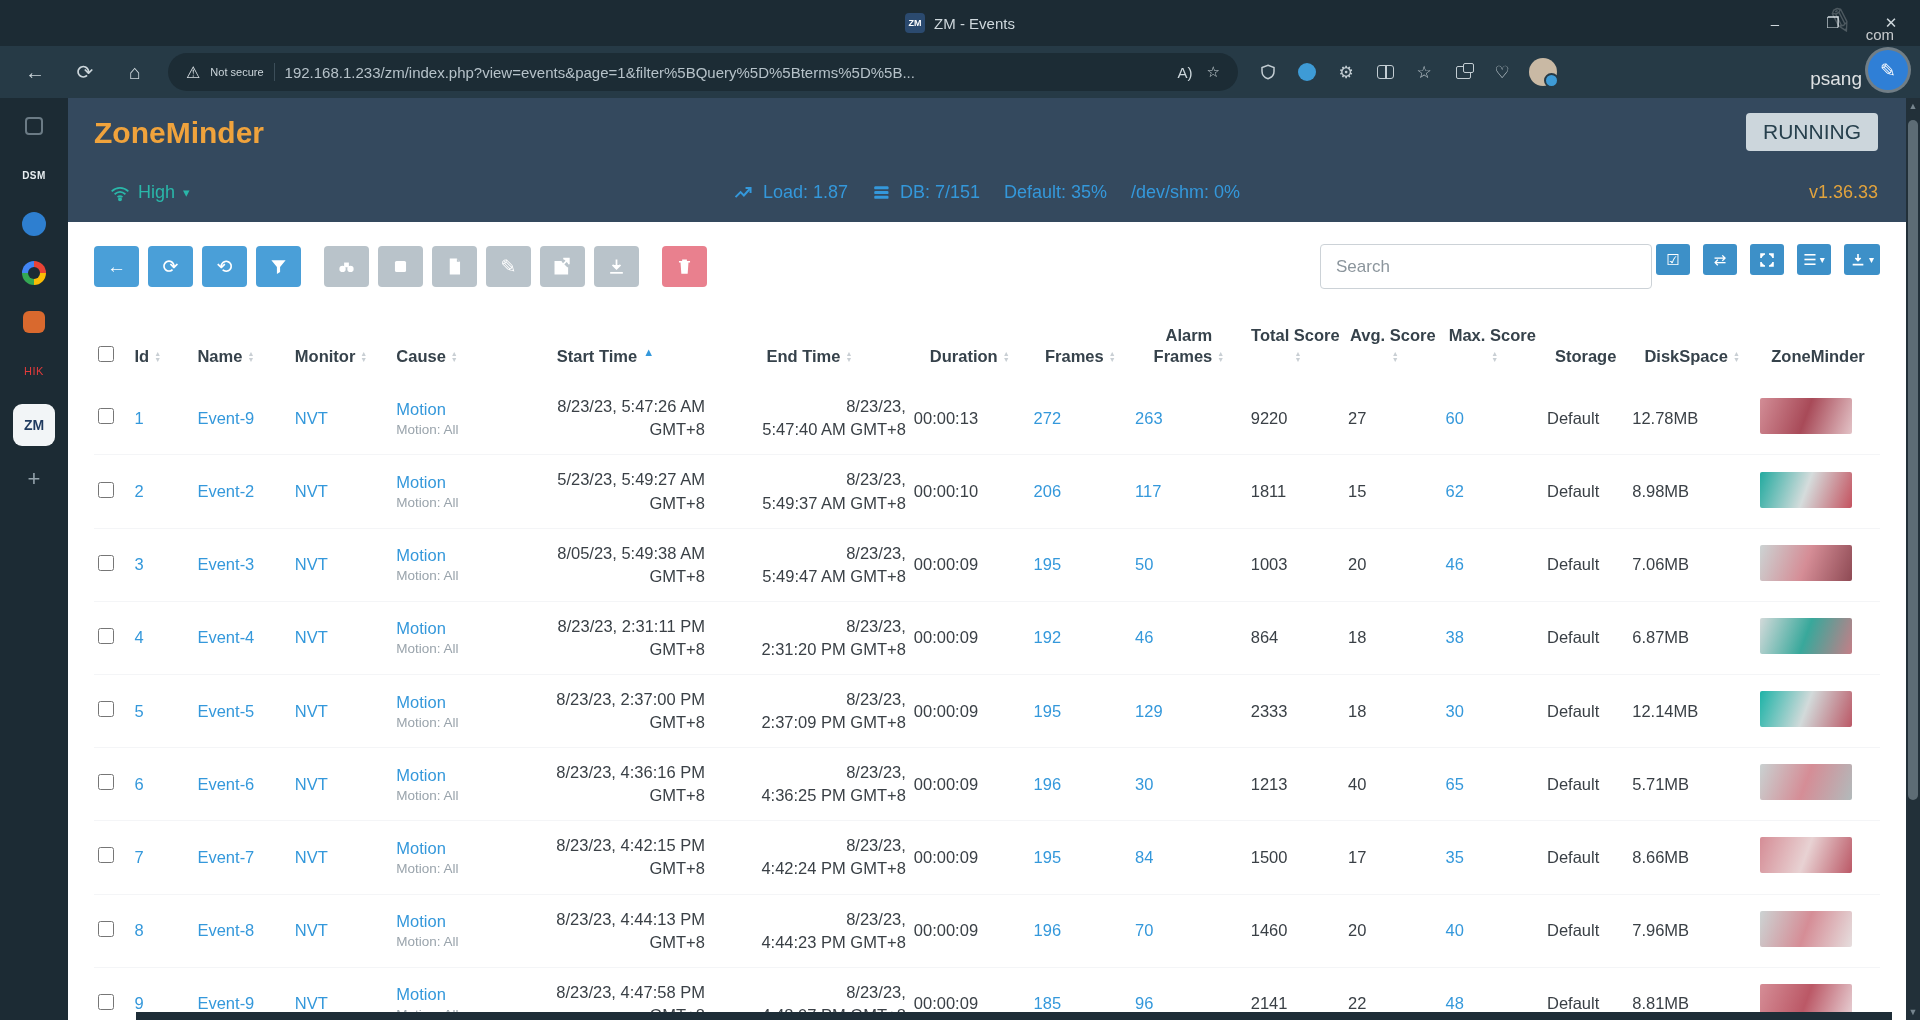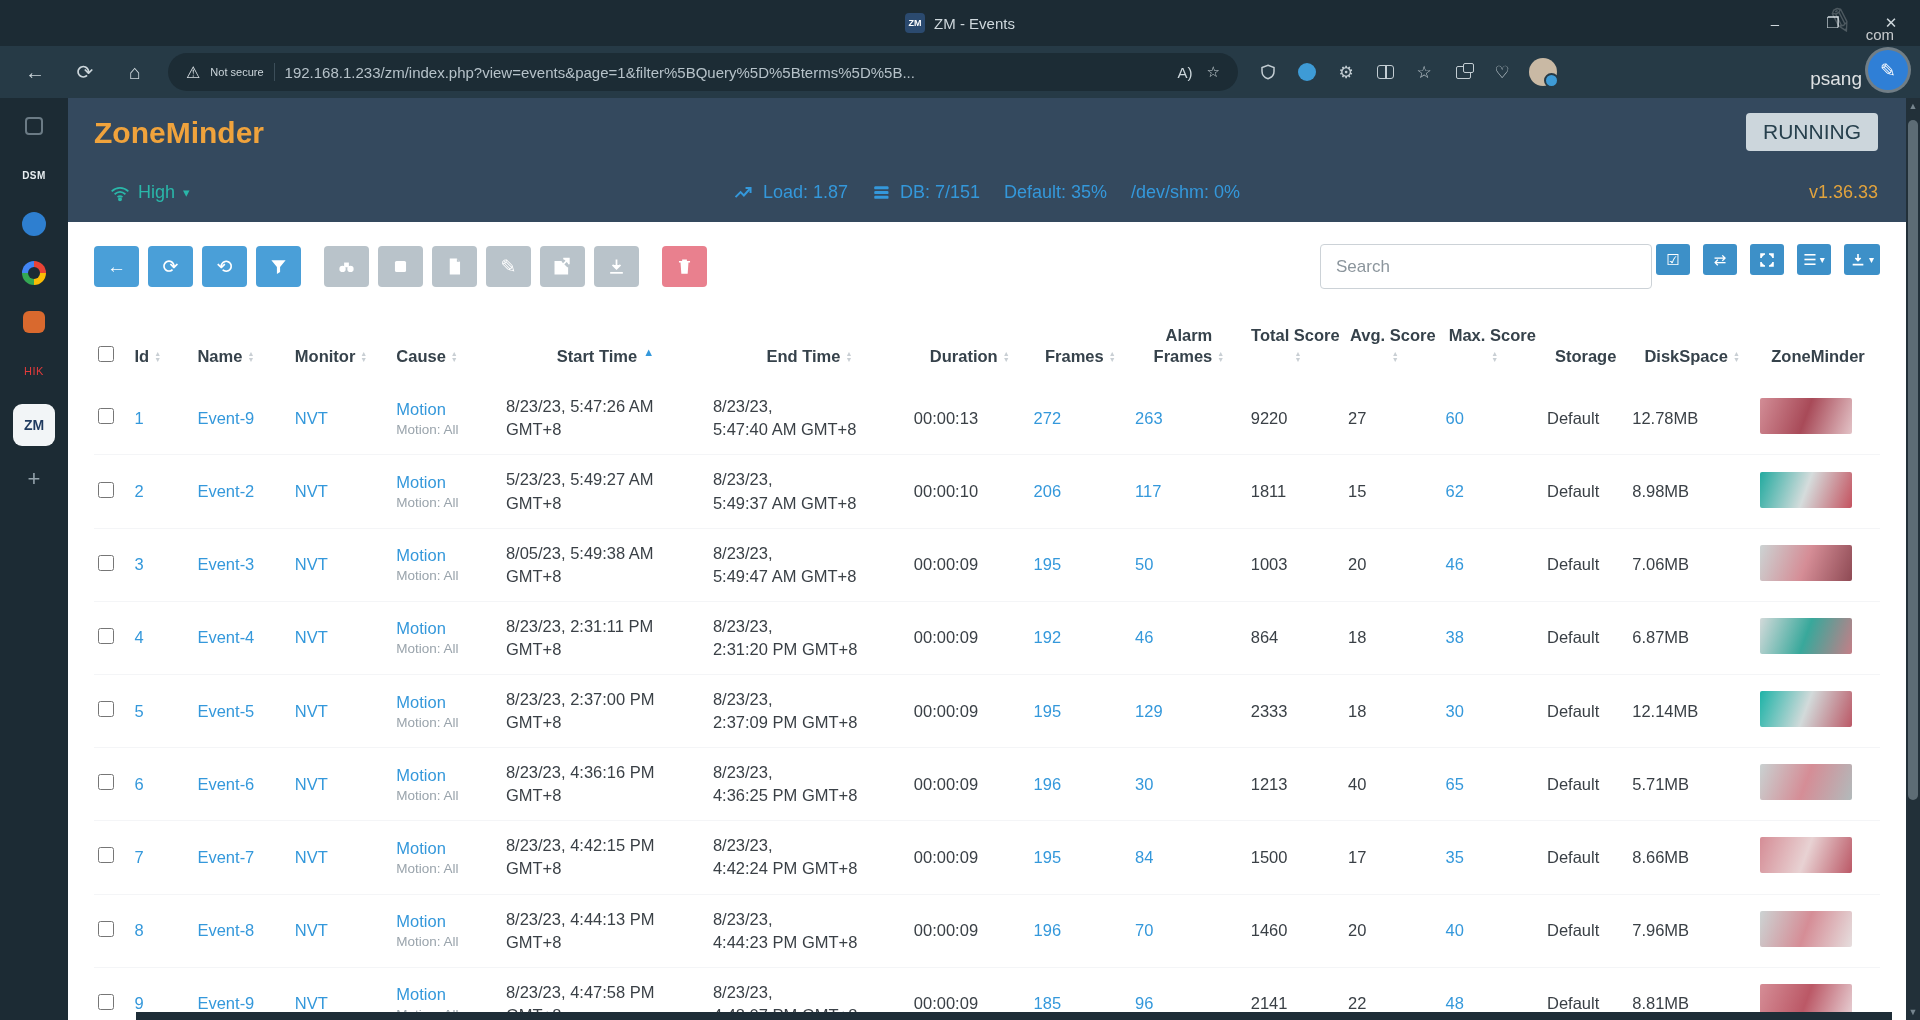--- a/index.html
+++ b/index.html
@@ -111,21 +111,21 @@
   .iconbtn .dd { font-size:10px; }
 
   
   table { width:100%; border-collapse:collapse; table-layout:fixed; margin-top:24px;
     font-size:16.5px; color:#3a4046; }
   th { font-weight:600; color:#36424b; padding:12px 4px 16px 4px; vertical-align:bottom;
     text-align:center; line-height:1.25; }
   th.l { text-align:left; }
   td { padding:13px 4px; vertical-align:middle; text-align:left; border-bottom:1px solid #f4f5f7; }
   a { color:#3498db; text-decoration:none; }
-  .time { white-space:pre-line; line-height:1.4; }
+  .time { white-space:pre-line; line-height:1.4;text-align:right; }
   .sub { color:#9aa4ac; font-size:13.5px; margin-top:3px; }
   .thumb { width:92px; height:36px; border-radius:2px; display:inline-block; filter:blur(0.4px); }
   .sort { display:inline-flex; flex-direction:column; margin-left:5px; color:#c9cfd4;
     font-size:7px; line-height:6px; vertical-align:middle; }
   .sort-active { color:#3498db; font-size:11px; margin-left:6px; vertical-align:top; }
   input[type=checkbox] { width:16px; height:16px; }
 
   
   .vscroll { width:14px; flex:0 0 14px; background:#223039; position:relative; }
   .vscroll .arr { position:absolute; left:0; width:14px; text-align:center; color:#76858e; font-size:9px; }

